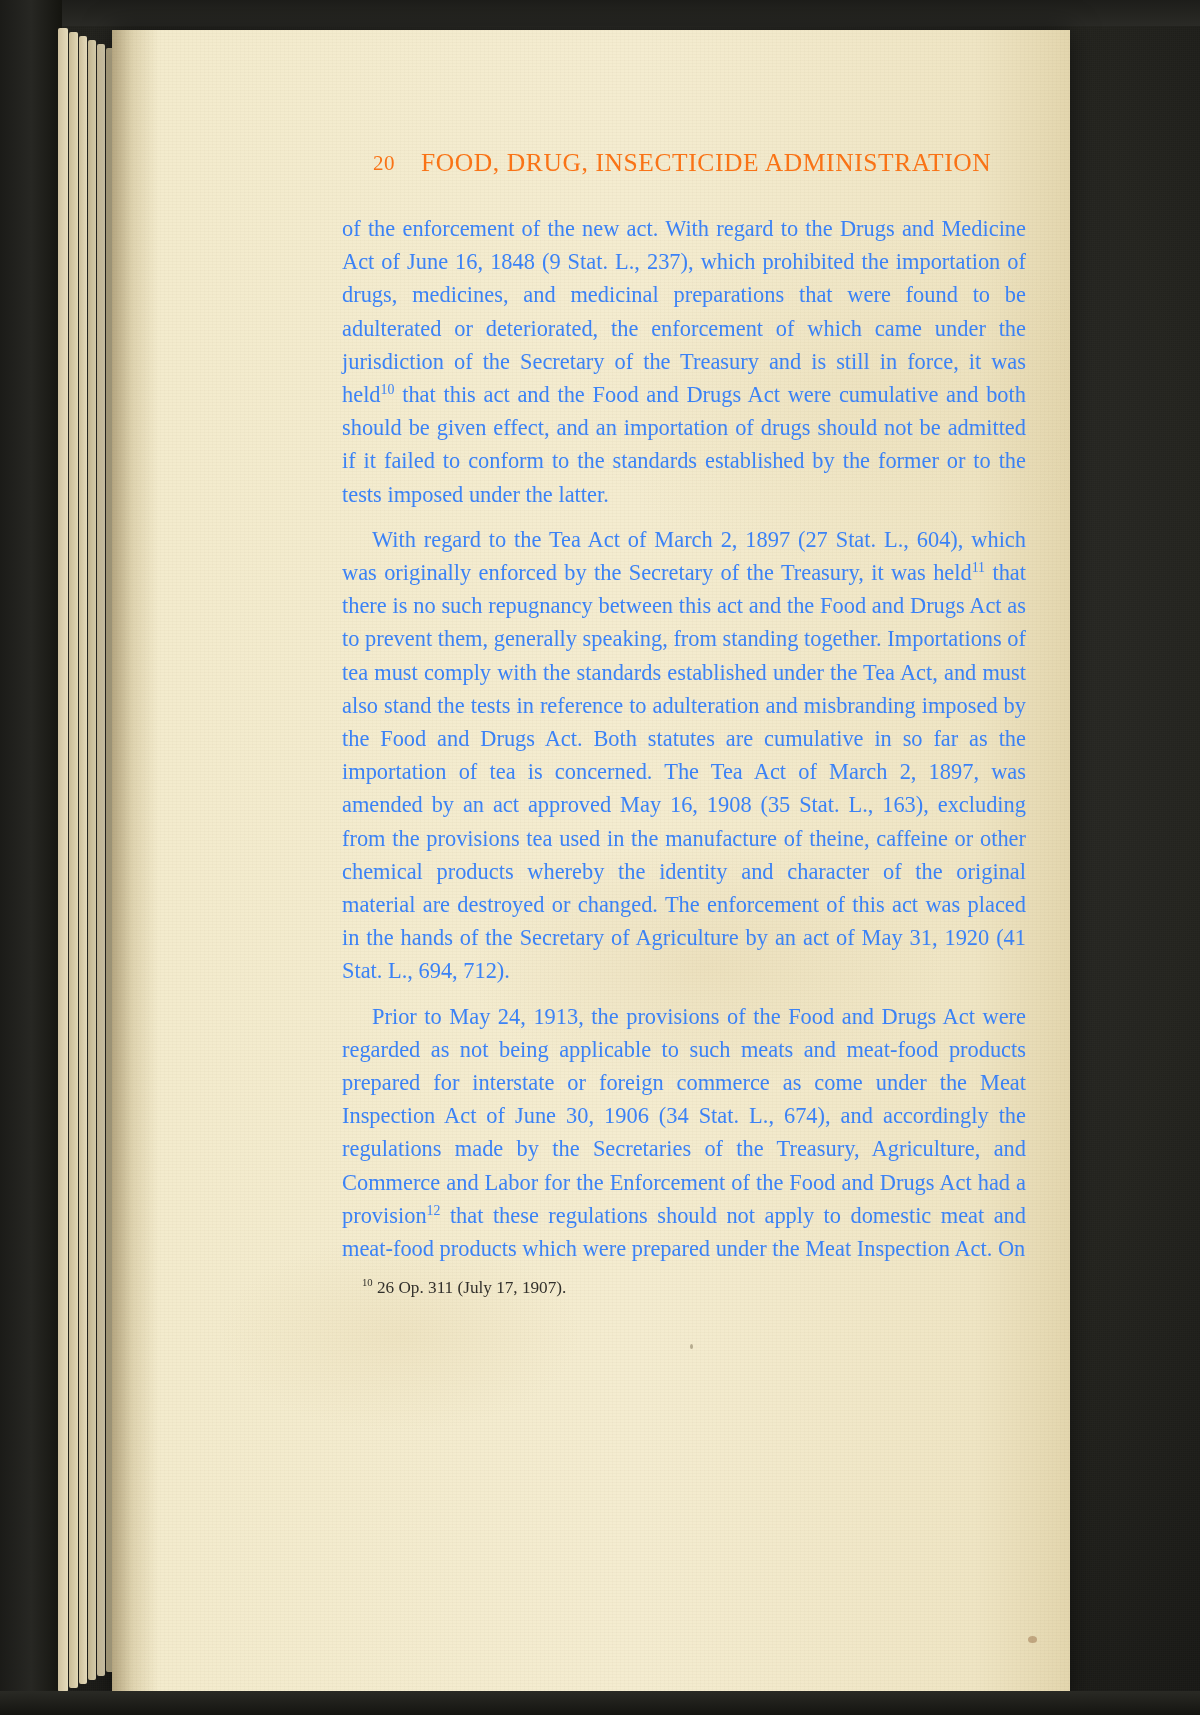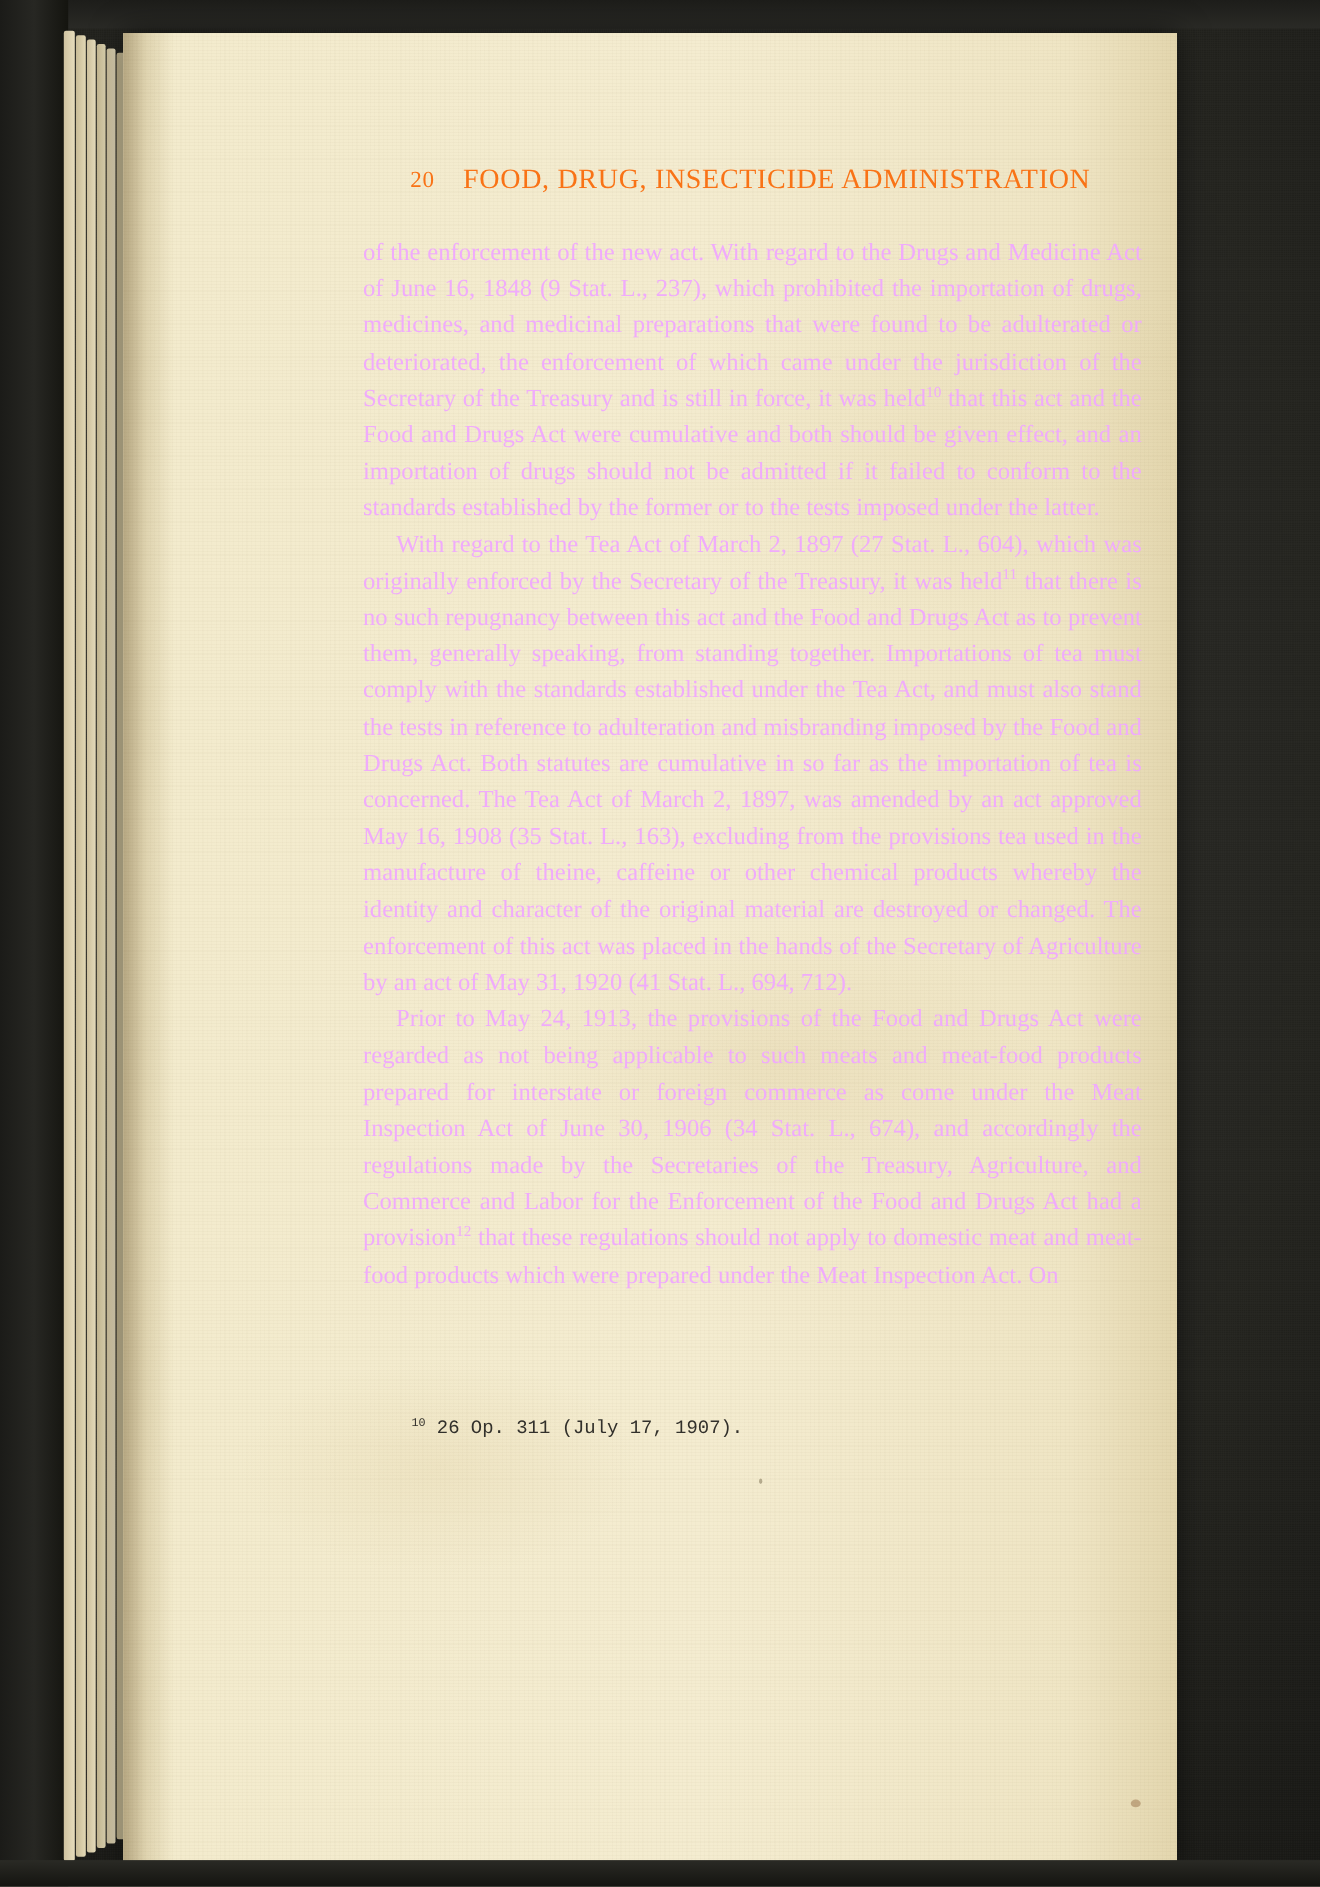--- a/index.html
+++ b/index.html
@@ -131,47 +131,46 @@
     font-size: 21px;
     letter-spacing: 0.5px;
   }
   .head-title {
     font-size: 25.5px;
     letter-spacing: 0.6px;
     white-space: nowrap;
     font-family: Liberation Serif, serif;
   }
   p.body {
-    margin: 0;
+    margin: 12px;
     font-size: 22.4px;
     line-height: 33.2px;
-    color: #f0abfc;
+    color: #3b82f6;
     text-align: justify;
     text-indent: 30px;
     hyphens: manual;
   }
   p.body.noindent { text-indent: 0; }
   sup {
     font-size: 0.62em;
     vertical-align: super;
     line-height: 0;
   }
   .footnotes {
     position: absolute;
     left: 330px;
     top: 1275px;
     width: 712px;
     color: #32302b;
     font-size: 17.2px;
     line-height: 25px;
   }
   .footnotes .fn {
-    margin: 12px;
+    margin: 0;
     text-indent: 32px;
-    font-family: Liberation Mono, monospace;
   }
 
   
   .speck {
     position: absolute;
     background: rgba(70,55,25,0.35);
     border-radius: 50%;
     pointer-events: none;
   }
 </style>

